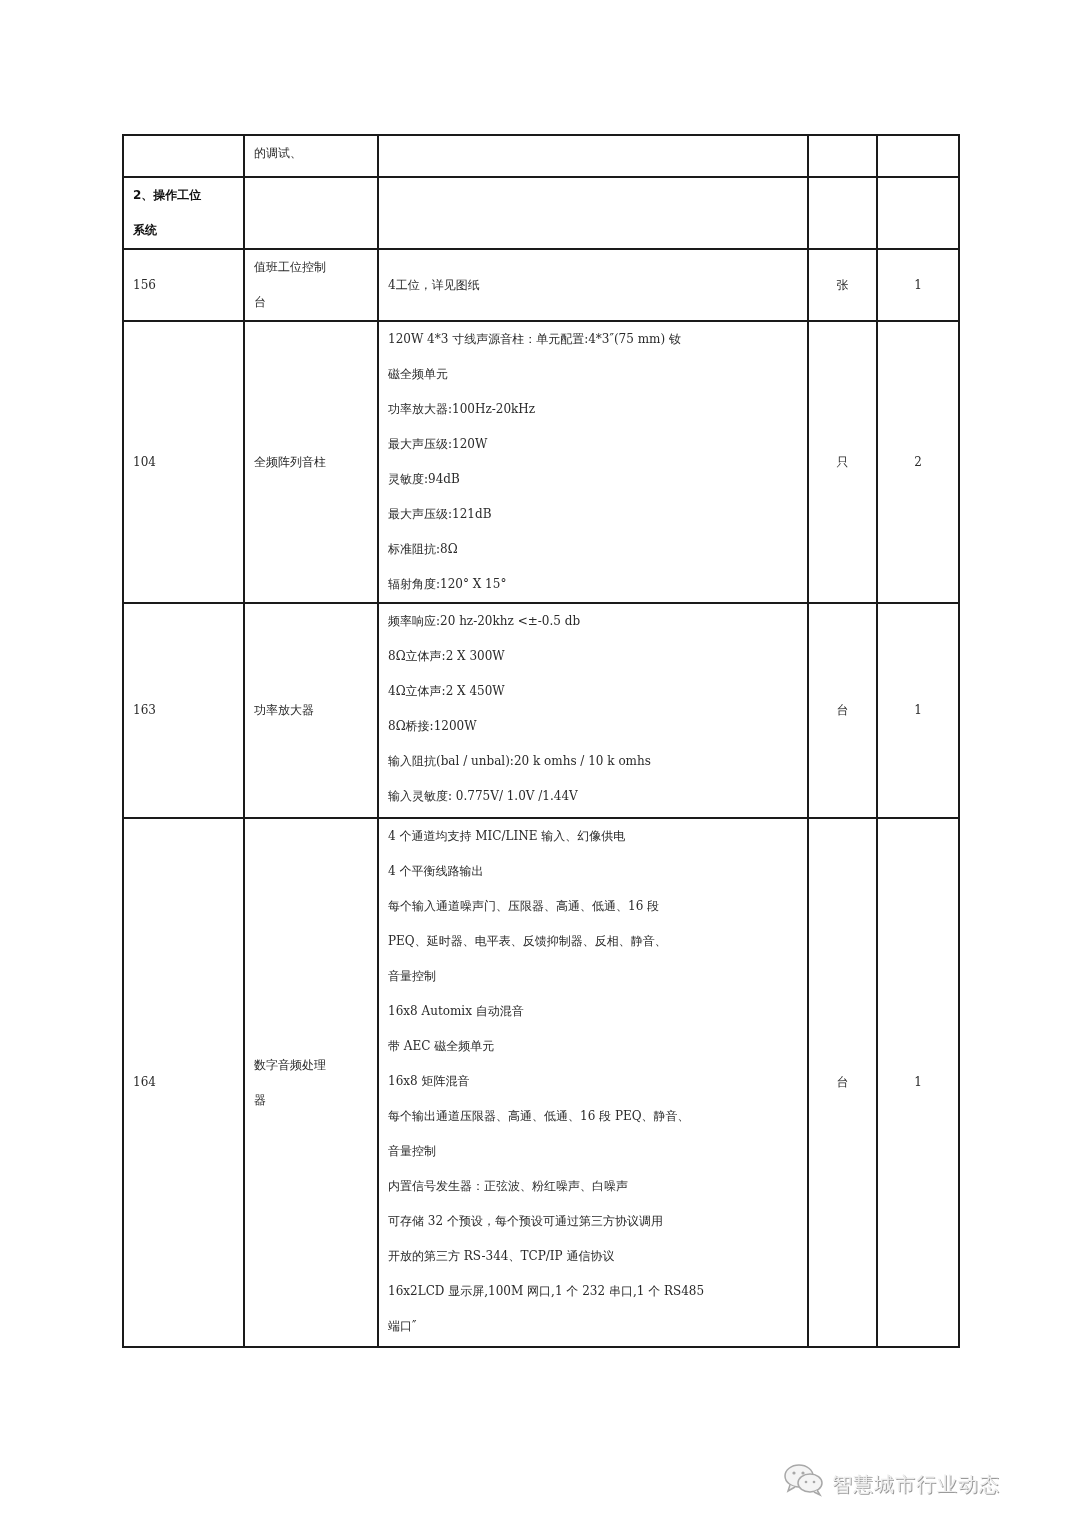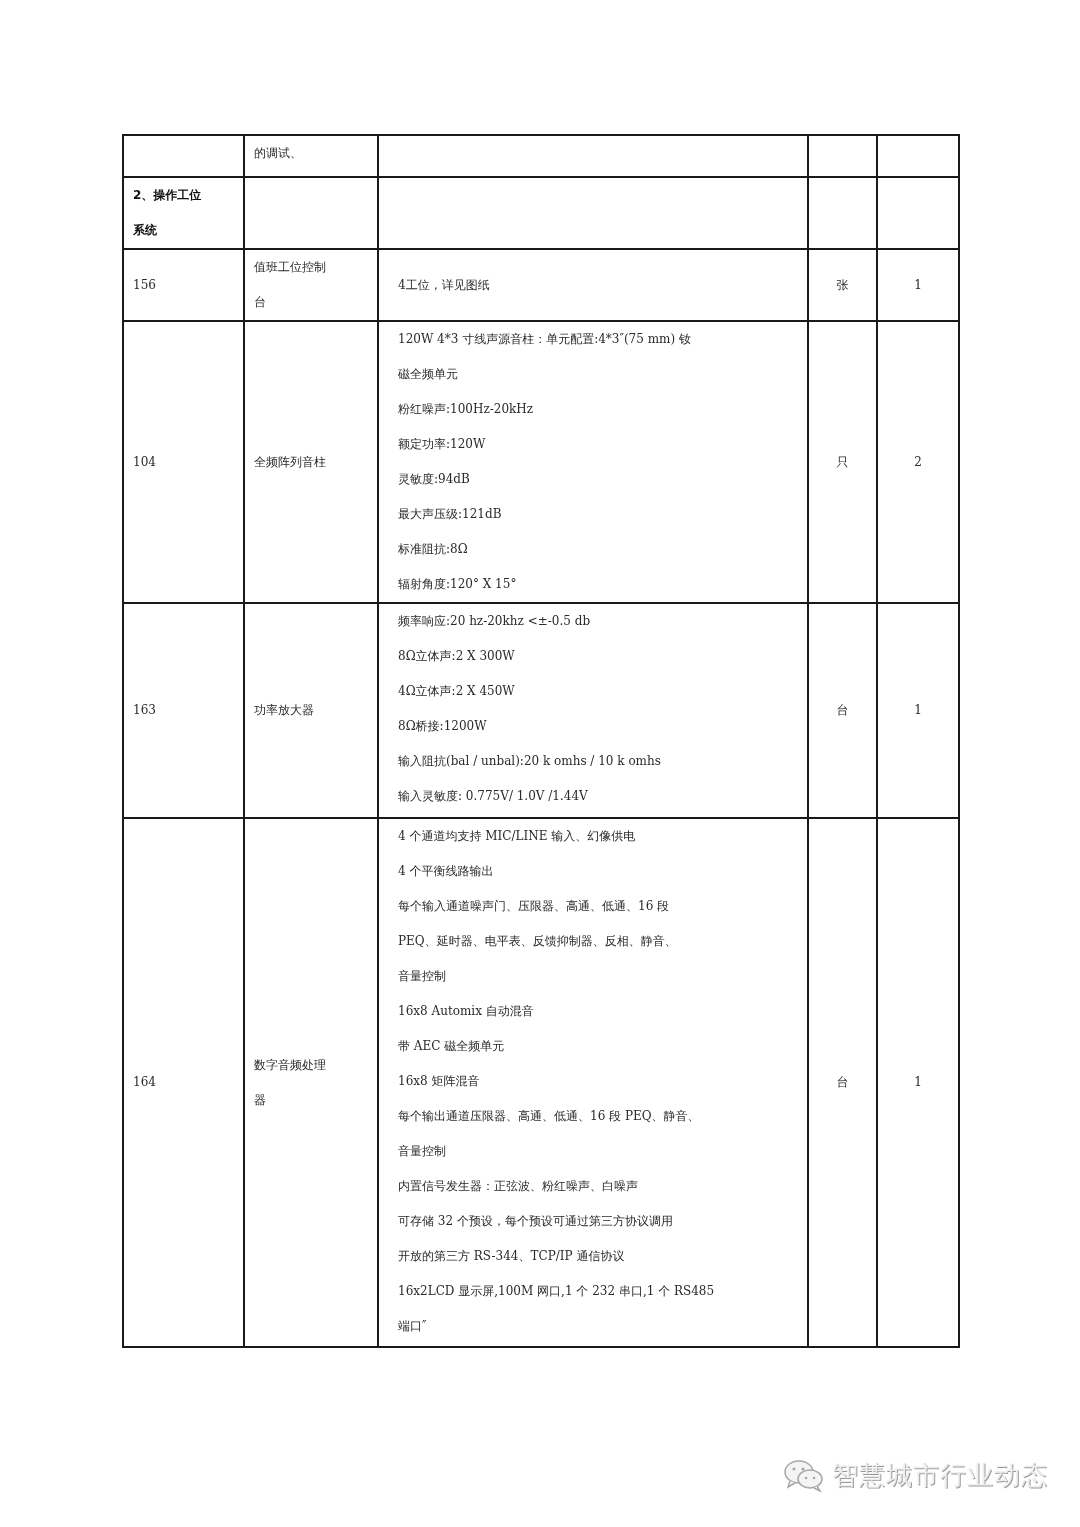--- a/index.html
+++ b/index.html
@@ -5,26 +5,26 @@
   html, body { margin: 0; padding: 0; background: #ffffff; }
   body { width: 1080px; height: 1527px; position: relative; overflow: hidden;
          font-family: "DejaVu Serif", "Liberation Serif", serif; color: #2a2a2a; }
   .page { position: absolute; left: 0; top: 0; width: 1080px; height: 1527px; }
   table.spec { position: absolute; left: 122px; top: 134px; border-collapse: collapse;
                table-layout: fixed; width: 836px; }
   table.spec td { border: 2px solid #1a1a1a; padding: 0; vertical-align: middle;
                   font-size: 12px; line-height: 35px; }
   table.spec td.c-no { padding-left: 9px; }
   table.spec td.c-name { padding-left: 9px; }
-  table.spec td.c-desc { padding-left: 19px; padding-right: 6px; vertical-align: top; }
+  table.spec td.c-desc { padding-left: 9px; padding-right: 6px; vertical-align: top; }
   table.spec td.c-unit, table.spec td.c-qty { text-align: center; }
   .section { font-weight: bold; font-family: "DejaVu Sans", "Liberation Sans", sans-serif; color: #111; }
   .desc-line { display: block; white-space: nowrap; }
-  .watermark { position: absolute; left: 782px; top: 1458px; height: 40px; display: flex; align-items: flex-start;
-               color: #c8c8c8; font-family: "DejaVu Sans", "Liberation Sans", sans-serif; font-size: 26px; }
+  .watermark { position: absolute; left: 782px; top: 1458px; height: 40px; display: flex; align-items: flex-end;
+               color: #c8c8c8; font-family: "DejaVu Sans", "Liberation Sans", sans-serif; font-size: 20px; }
   .watermark .wm-icon { width: 44px; height: 36px; margin-right: 6px; }
   .watermark .wm-text { text-shadow: 1px 1px 0 #9a9a9a; color: #eeeeee; letter-spacing: 1px; }
 </style>
 </head>
 <body>
 
 <div class="page">
   <table class="spec">
     <colgroup>
       <col style="width:121px">
@@ -66,22 +66,22 @@
           <td class="c-qty"><span>1</span></td>
         </tr>
         <tr style="height: 281px;">
           <td class="c-no"><span>104</span></td>
           <td class="c-name">
             <span class="desc-line">全频阵列音柱</span>
           </td>
           <td class="c-desc">
             <span class="desc-line">120W 4*3 寸线声源音柱：单元配置:4*3″(75 mm) 钕</span>
             <span class="desc-line">磁全频单元</span>
-            <span class="desc-line">粉红噪声:100Hz-20kHz</span>
-            <span class="desc-line">额定功率:120W</span>
+            <span class="desc-line">功率放大器:100Hz-20kHz</span>
+            <span class="desc-line">最大声压级:120W</span>
             <span class="desc-line">灵敏度:94dB</span>
             <span class="desc-line">最大声压级:121dB</span>
             <span class="desc-line">标准阻抗:8Ω</span>
             <span class="desc-line">辐射角度:120°  X 15°</span>
           </td>
           <td class="c-unit"><span>只</span></td>
           <td class="c-qty"><span>2</span></td>
         </tr>
         <tr style="height: 215px;">
           <td class="c-no"><span>163</span></td>

